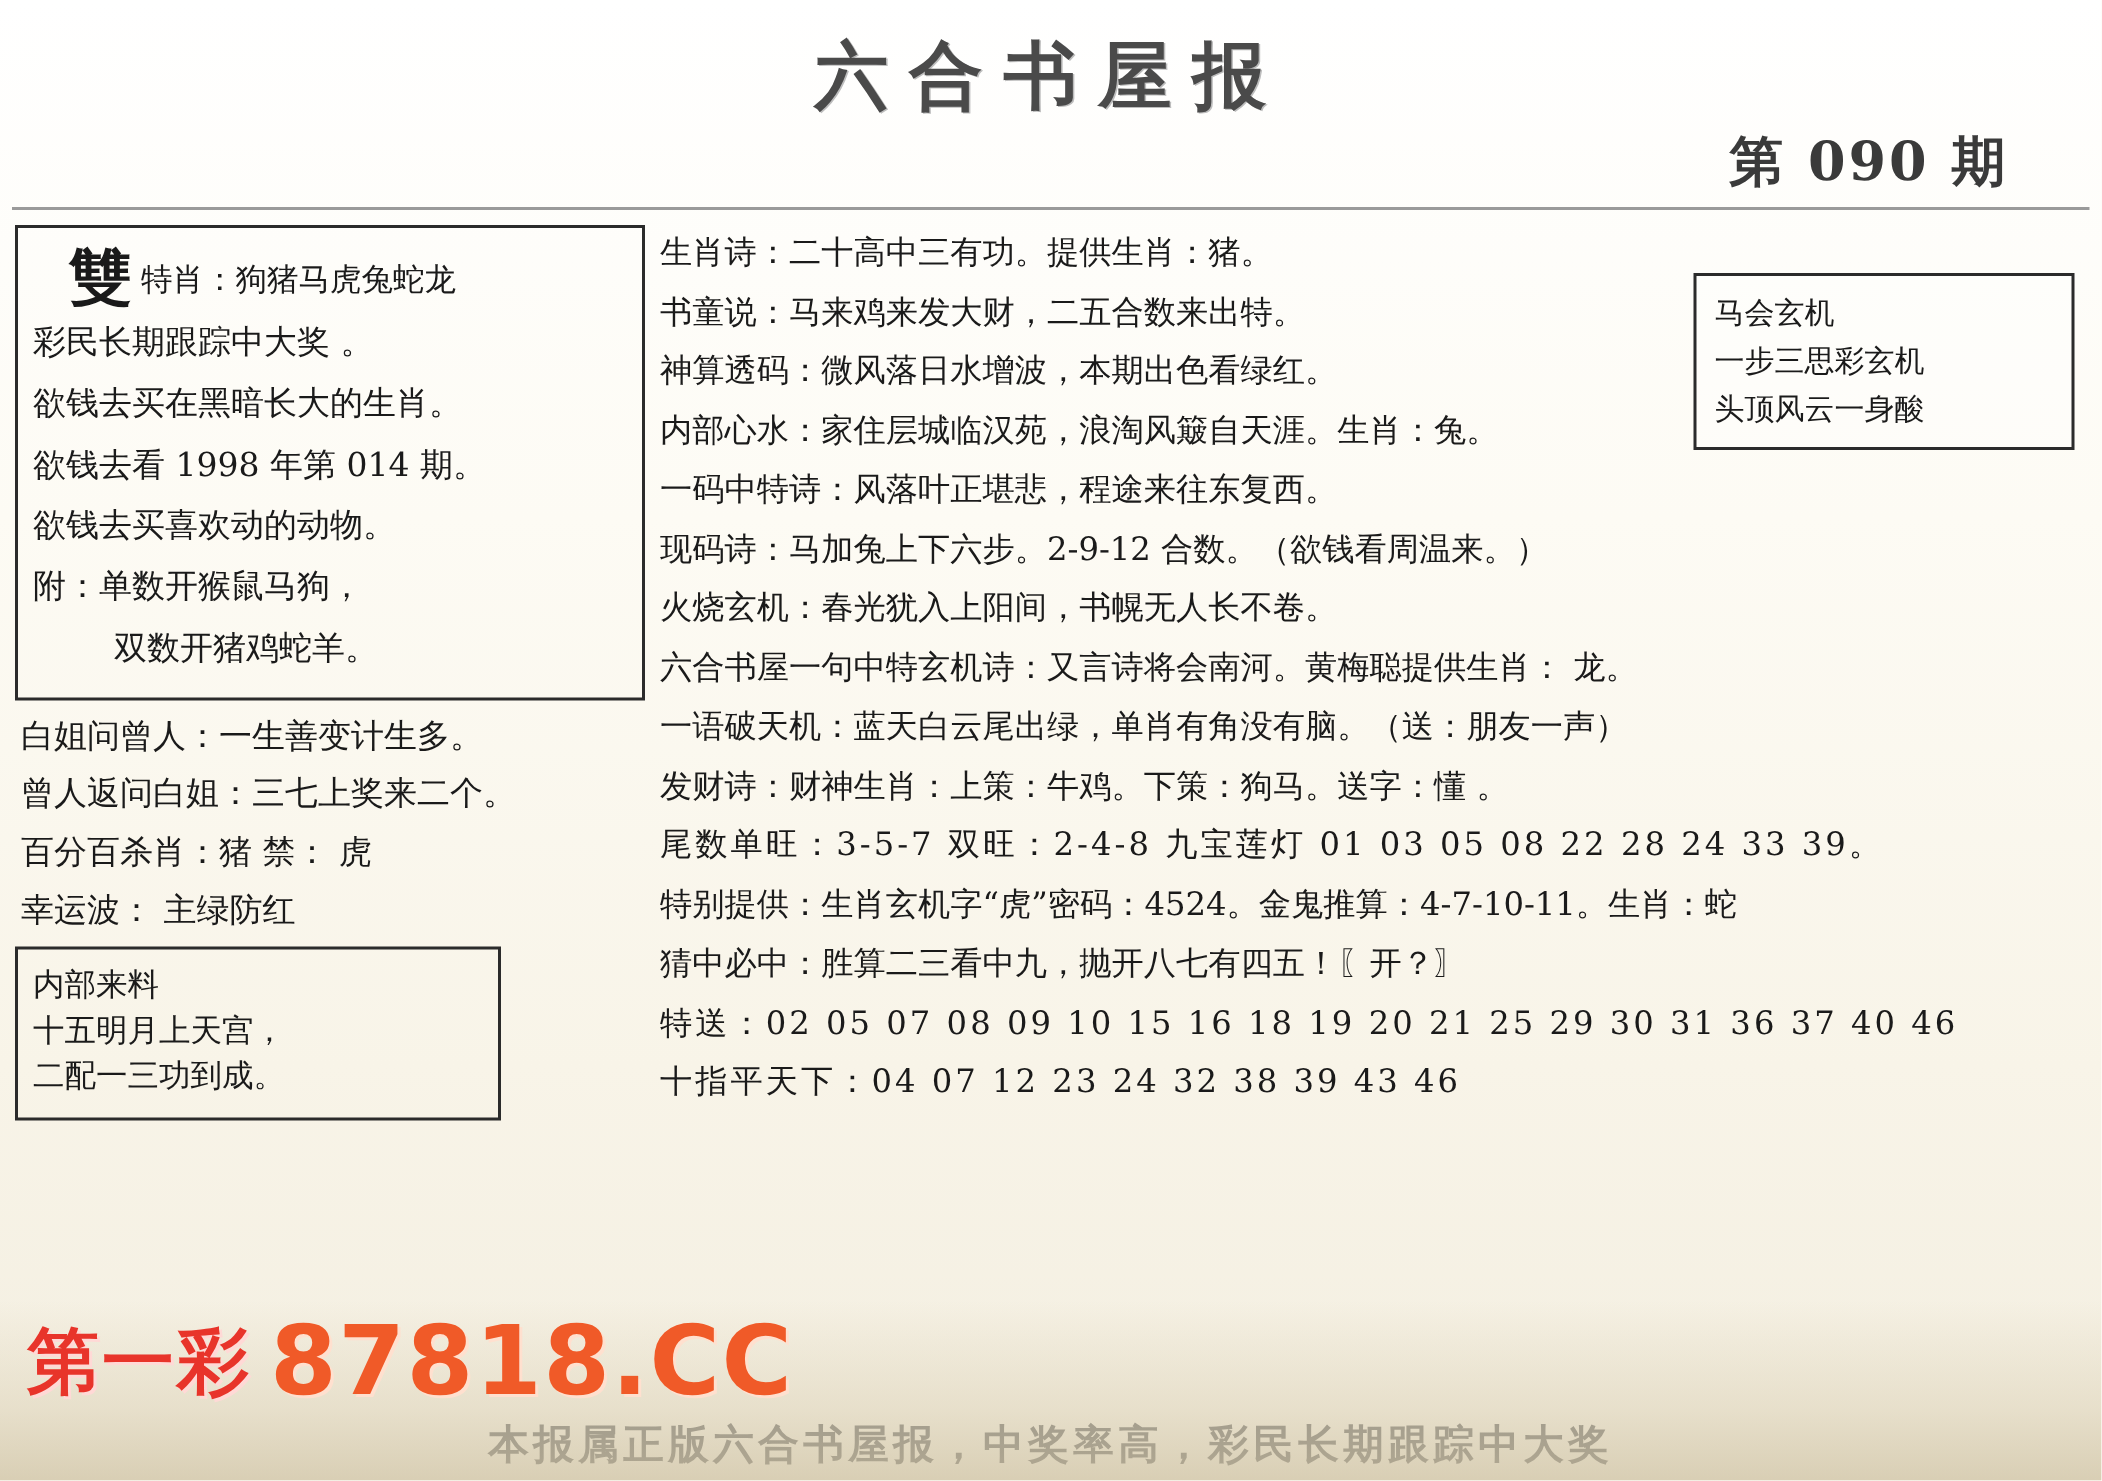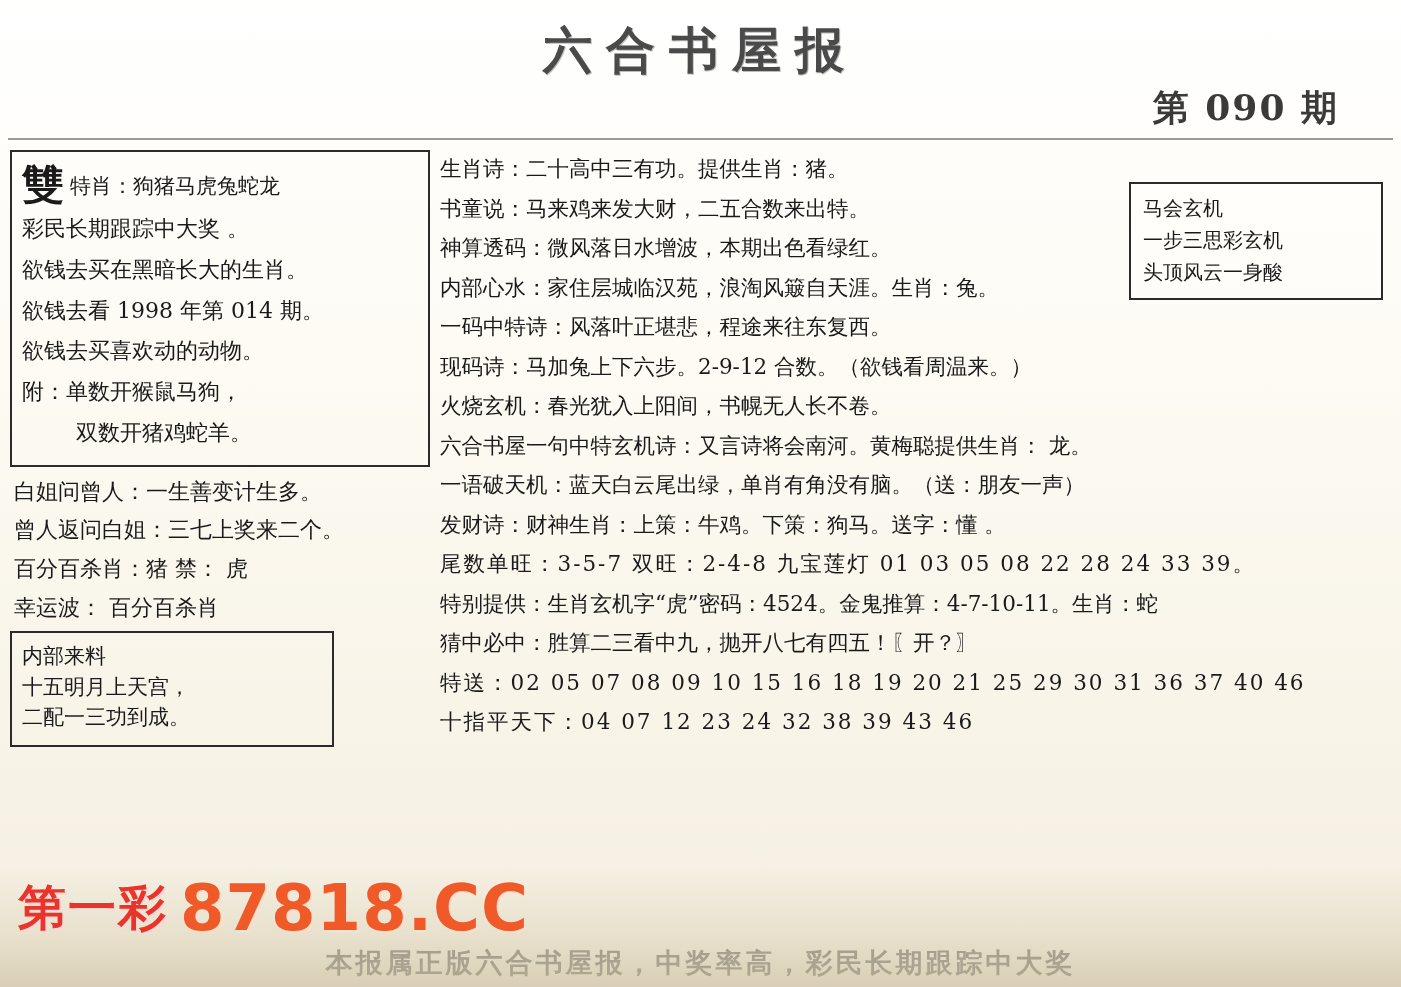--- a/index.html
+++ b/index.html
@@ -78,20 +78,21 @@
     font-size: 42px;
     font-weight: 700;
     font-family: "DejaVu Serif", "Liberation Serif", serif;
     line-height: 1;
     vertical-align: -6px;
     margin-right: 6px;
   }
   .lead-line {
     font-size: 21px;
     line-height: 1.25;
+    margin-left: 24px;
   }
   .left-line {
     font-size: 22px;
     line-height: 1.58;
     margin-top: 6px;
   }
   .left-line.indent {
     text-indent: 54px;
   }
   .left-outside {
@@ -217,21 +218,21 @@
       <div class="left-line">欲钱去看 1998 年第 014 期。</div>
       <div class="left-line">欲钱去买喜欢动的动物。</div>
       <div class="left-line">附：单数开猴鼠马狗，</div>
       <div class="left-line indent">双数开猪鸡蛇羊。</div>
     </div>
 
     <div class="left-outside">
       <div class="row">白姐问曾人：一生善变计生多。</div>
       <div class="row">曾人返问白姐：三七上奖来二个。</div>
       <div class="row">百分百杀肖：猪  禁：  虎</div>
-      <div class="row">幸运波：  百分百杀肖</div>
+      <div class="row">幸运波：  主绿防红</div>
     </div>
 
     <div class="inner-box">
       <div class="t">内部来料</div>
       <div class="t">十五明月上天宫，</div>
       <div class="t">二配一三功到成。</div>
     </div>
   </div>
 
   <div class="tr-box">

